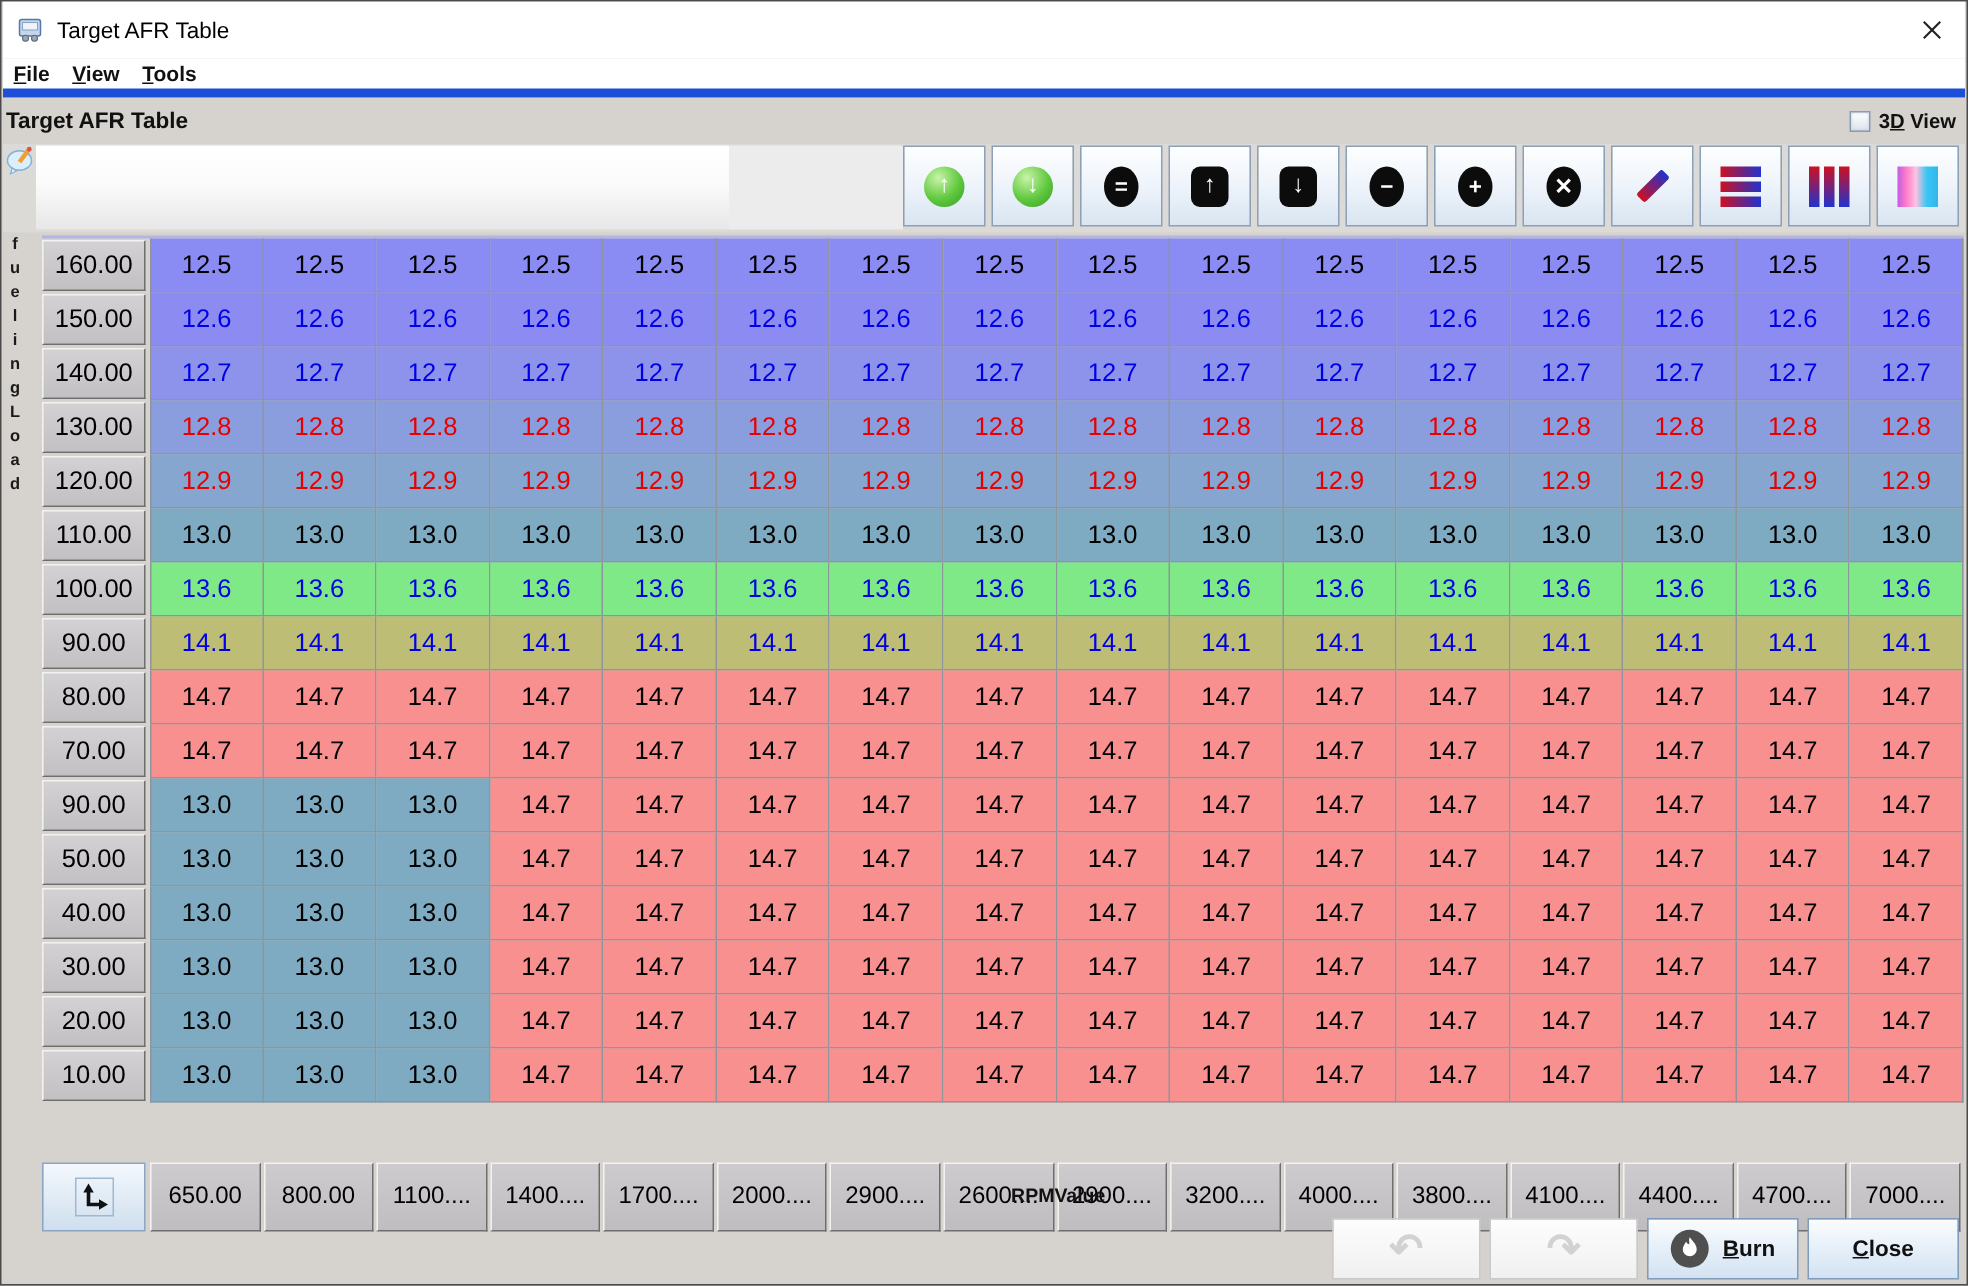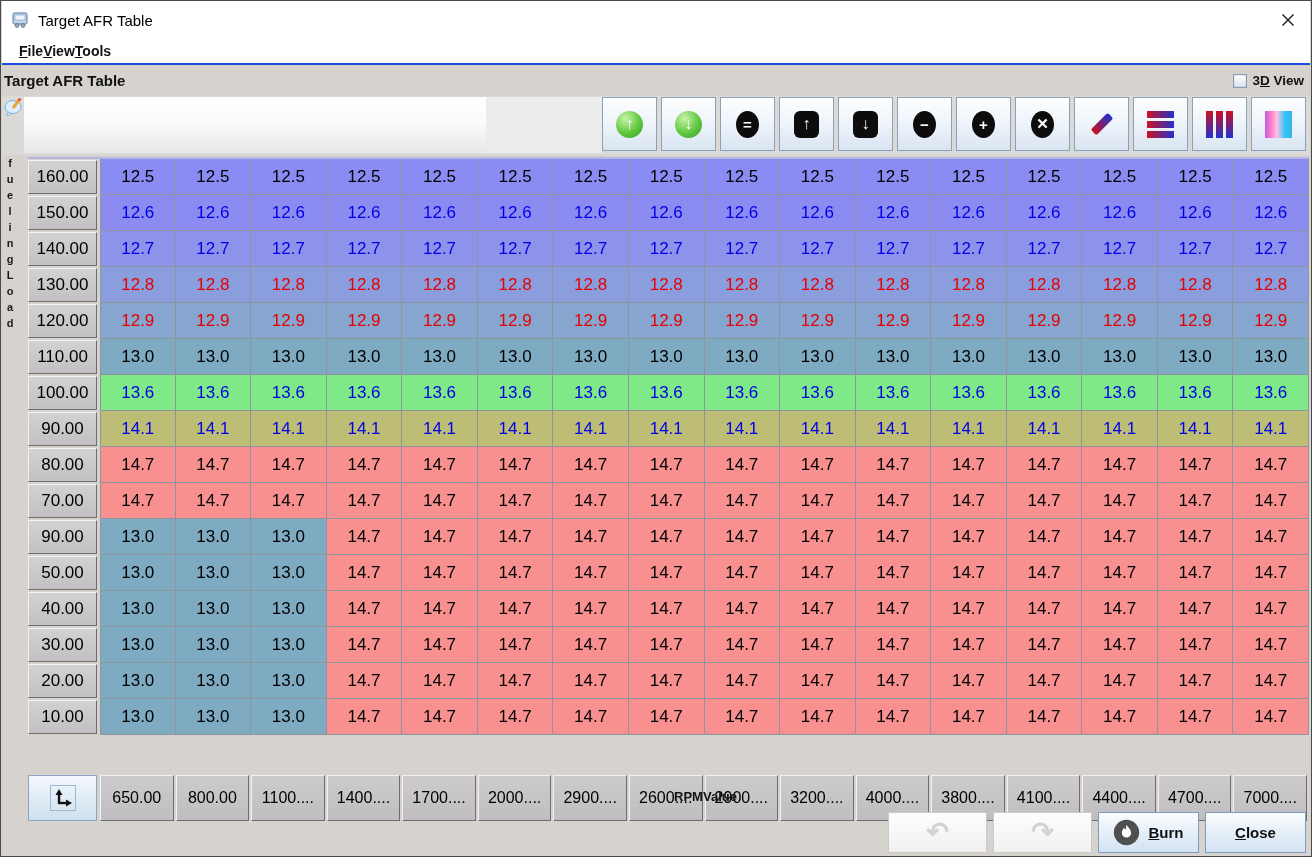--- a/index.html
+++ b/index.html
@@ -8,21 +8,21 @@
             border:1px solid #4a4a4a; overflow:hidden; }
 
   
   .titlebar { position:absolute; left:1px; top:0; right:1px; height:38px; background:#ffffff;
               display:flex; align-items:center; padding-left:10px; }
   .titlebar .title { font-size:15px; color:#000; margin-left:8px; }
   .close-x { position:absolute; right:14px; top:11px; width:16px; height:16px; cursor:pointer; }
 
   
   .menubar { position:absolute; left:1px; top:38px; right:1px; height:26px; background:#ffffff;
-             border-bottom:2px solid #1d4ed8; display:flex; align-items:center; padding-left:17px; gap:0; }
+             border-bottom:6px solid #1d4ed8; display:flex; align-items:center; padding-left:7px; gap:15px; }
   .menu-item { font-size:14px; font-weight:600; color:#111; cursor:default; }
   .u { text-decoration:underline; }
   .pre-space { white-space:pre; }
 
   
   .page-title { position:absolute; left:3px; top:71px; font-size:15px; font-weight:bold; color:#111; }
   .view3d { position:absolute; right:7px; top:72px; display:flex; align-items:center; gap:5px; }
   .checkbox { width:14px; height:14px; border:1px solid #8a9cb2; background:linear-gradient(180deg,#ffffff,#dbe4ee);
               box-shadow:inset 0 0 2px #b9c6d4; }
   .view3d label { font-size:13.5px; font-weight:600; color:#111; }

